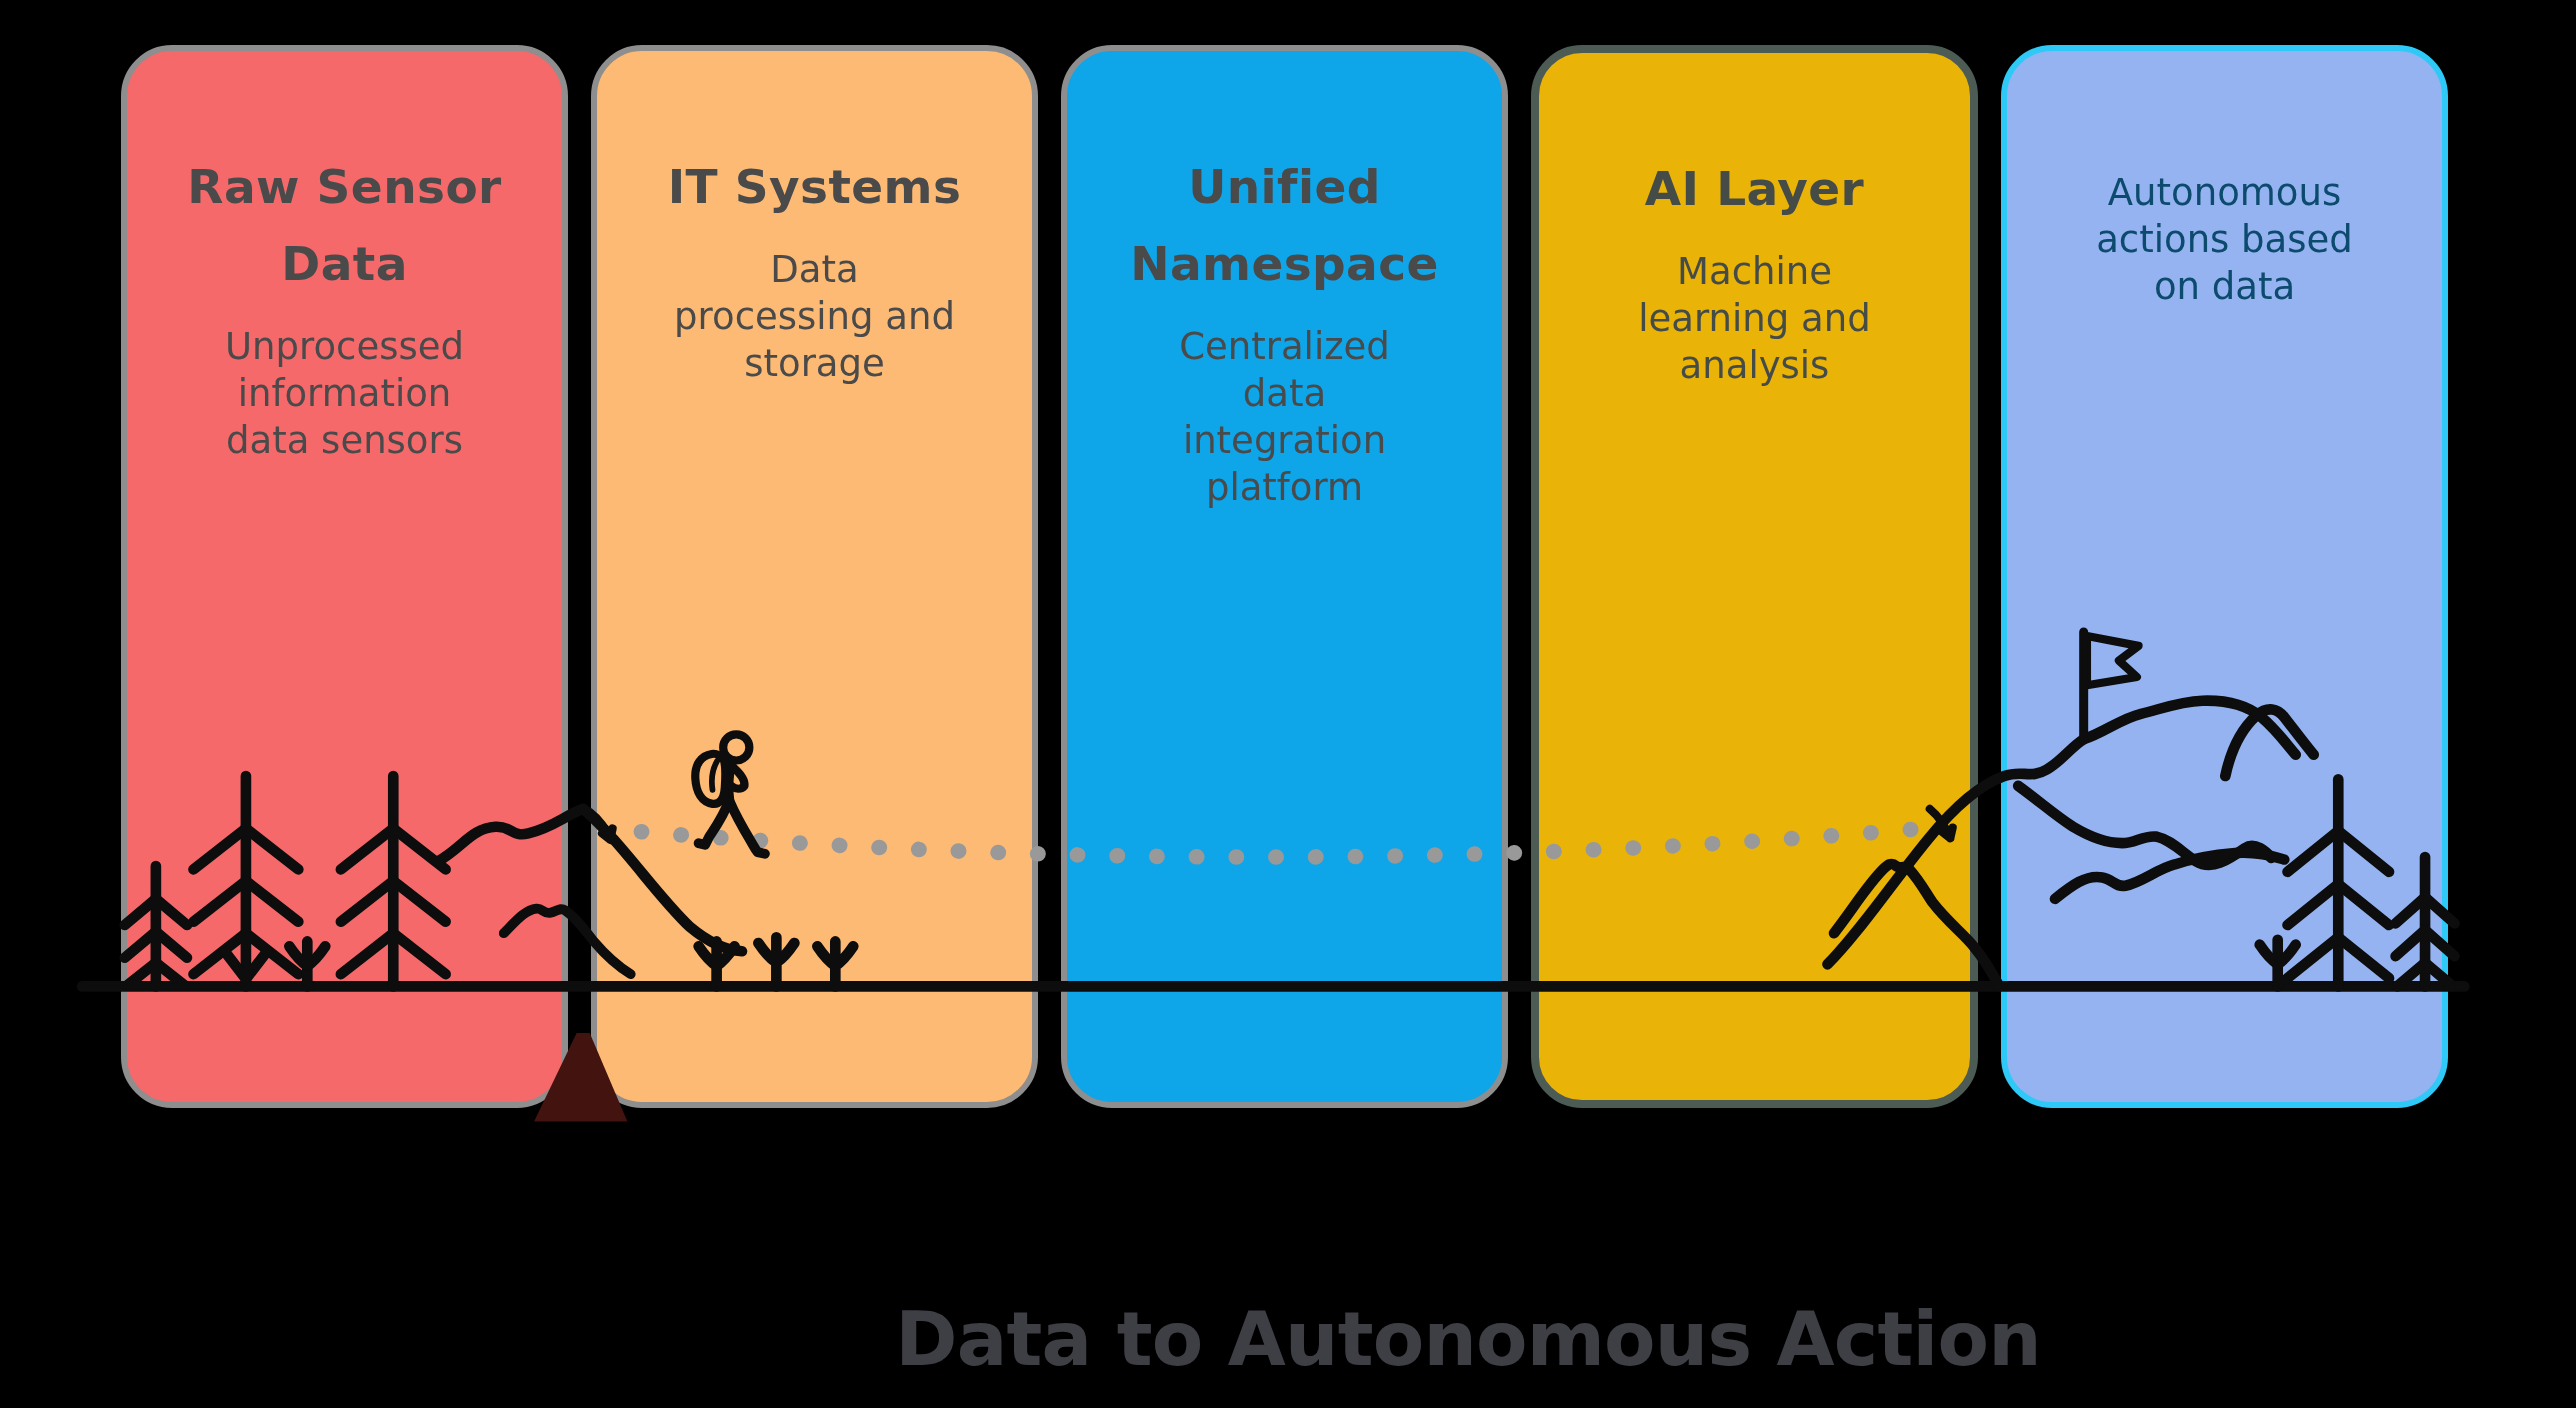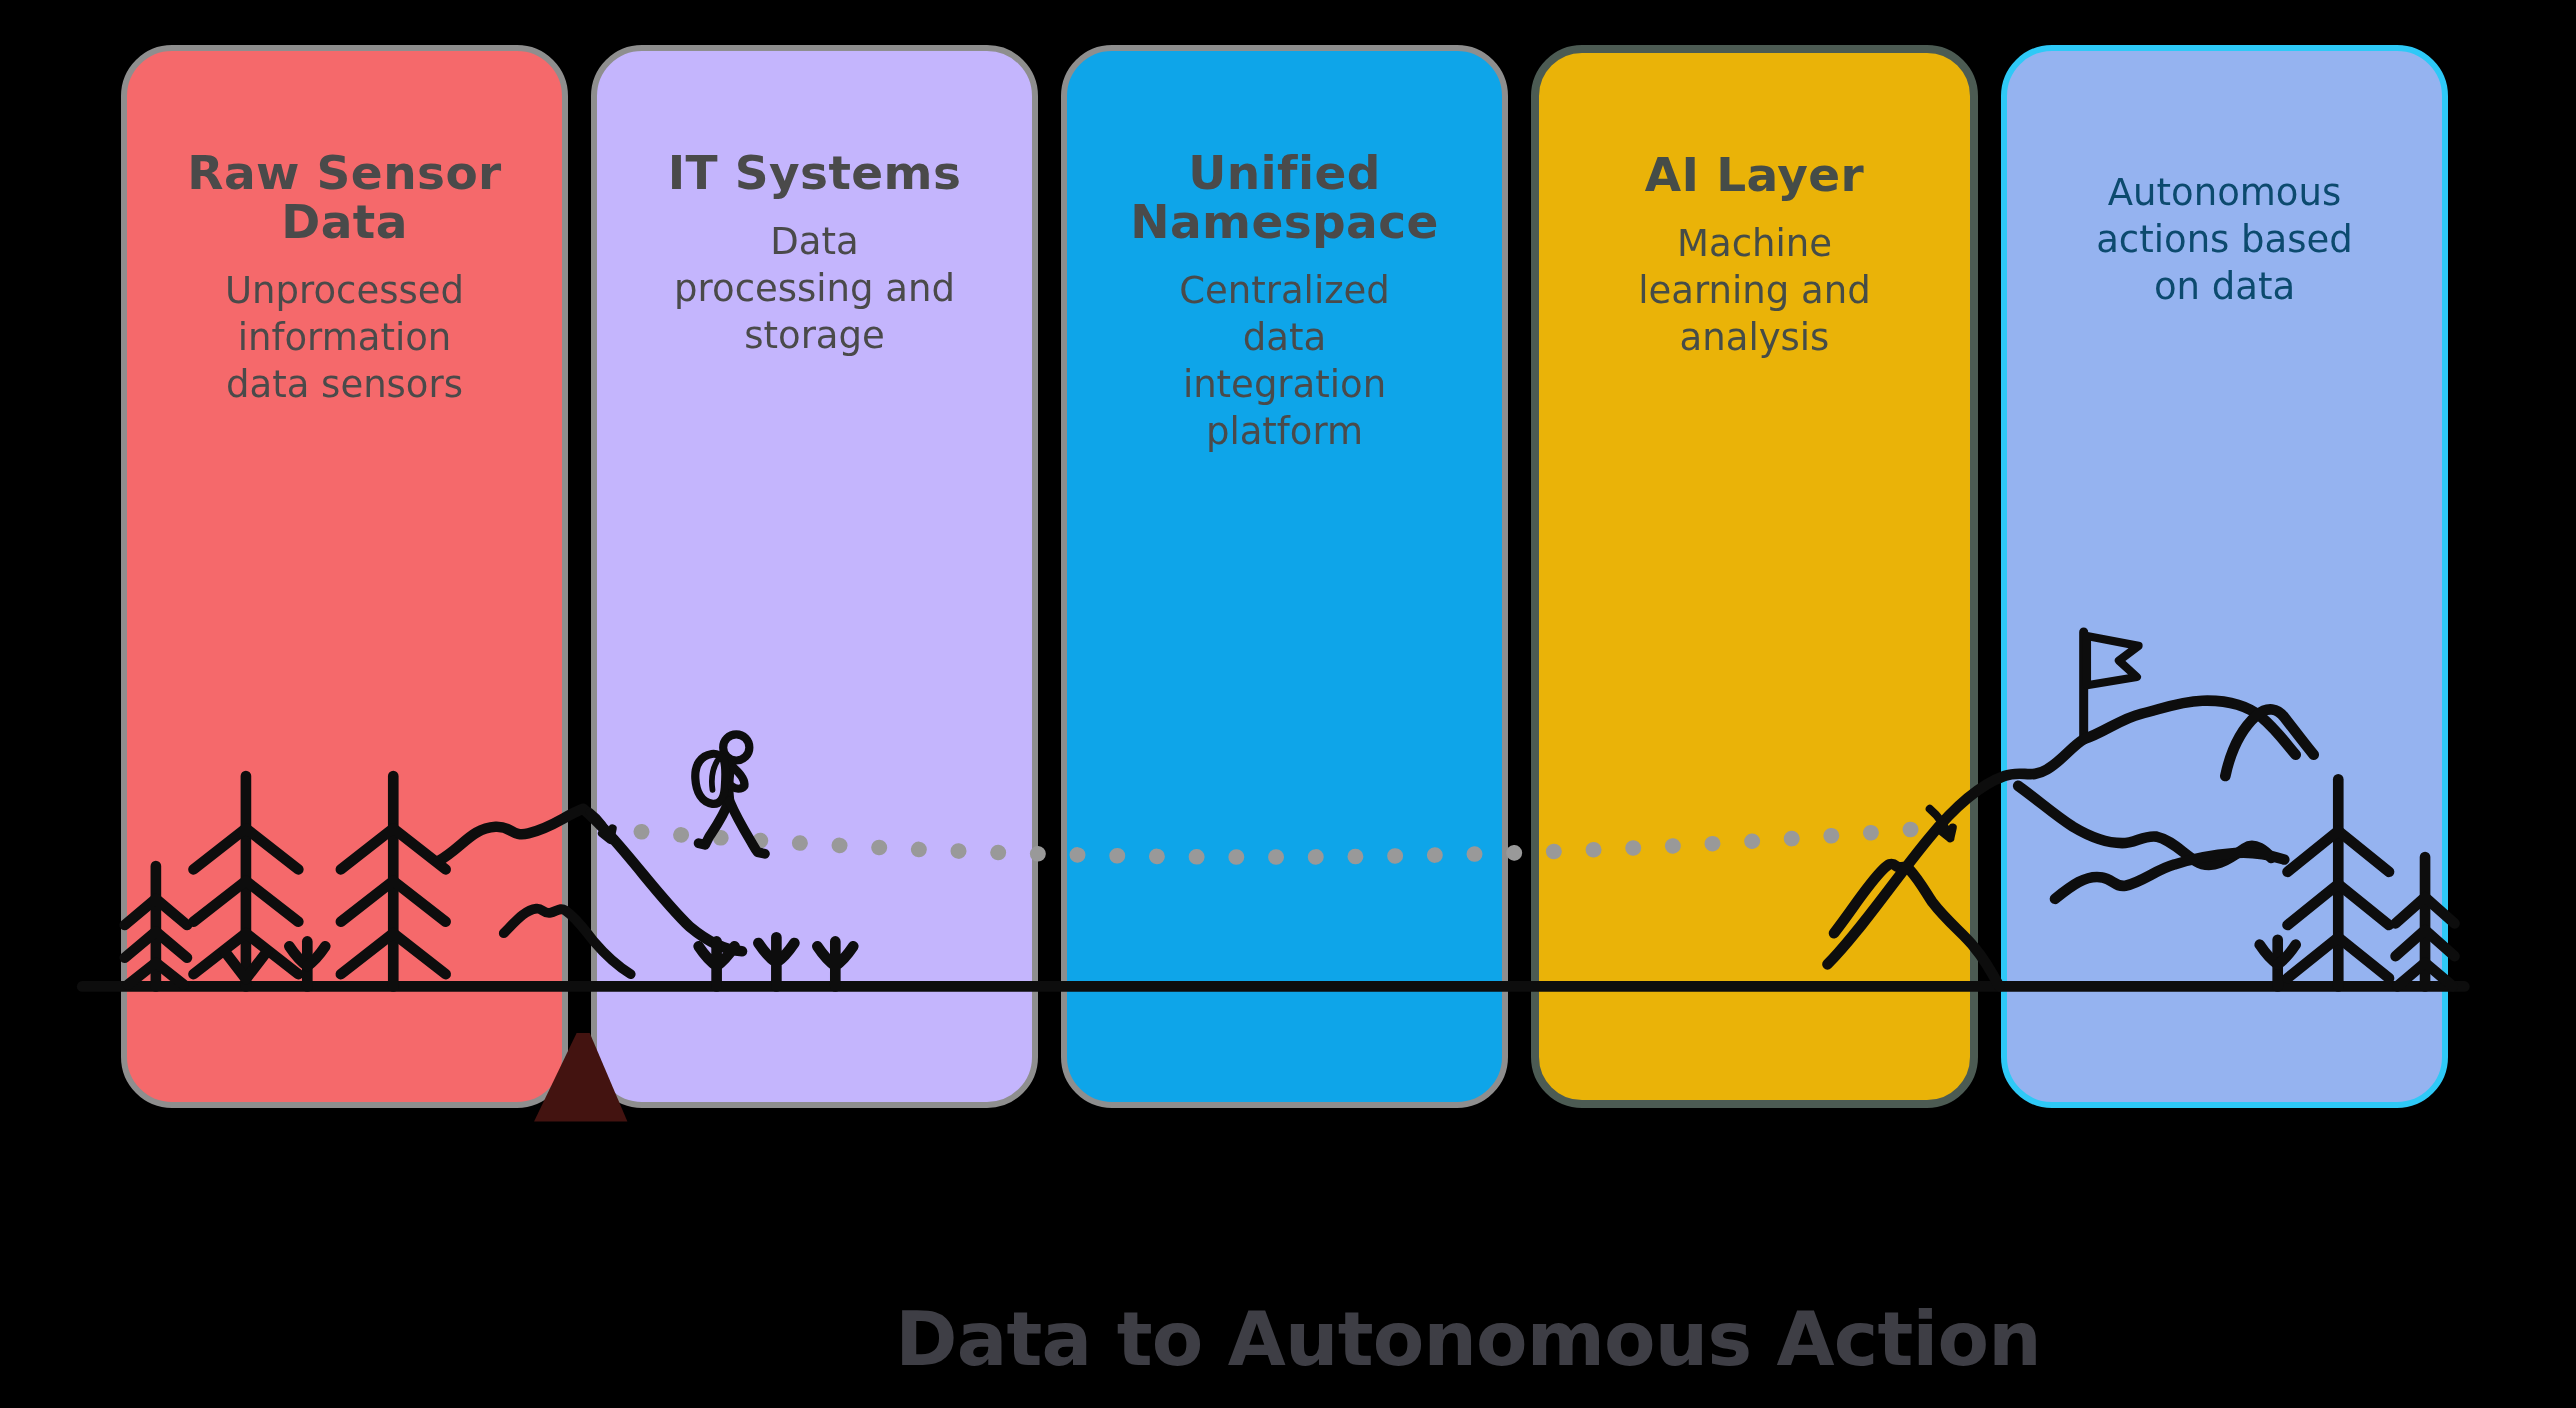--- a/index.html
+++ b/index.html
@@ -12,21 +12,21 @@
   .canvas{position:relative;width:2576px;height:1408px;background:#000;}
   .column{
     position:absolute;top:45px;height:1063px;width:447px;
     border-radius:51px;
     border:6.6px solid #8e8e8e;
     box-sizing:border-box;
     text-align:center;
   }
   .column .inner{padding:97px 31px 0 31px;}
   .col-title{
-    font-size:47px;line-height:49px;font-weight:bold;
+    font-size:47px;line-height:77px;font-weight:bold;
     color:#4a4a4a;white-space:pre-line;letter-spacing:0.4px;
   }
   .col-subtitle{
     font-size:37px;line-height:47px;font-weight:normal;
     color:#4a4a4a;margin-top:21px;white-space:pre-line;
   }
   .illustration{position:absolute;left:0;top:0;pointer-events:none;}
   .caption{
     position:absolute;top:1295px;left:1436px;transform:translateX(-50%);
     font-size:75px;font-weight:bold;letter-spacing:-0.8px;
@@ -42,21 +42,21 @@
   <div class="column" style="left: 121px; background-color: rgb(245, 105, 107); border-color: rgb(142, 142, 142);">
     <div class="inner">
       <div class="col-title" style="color: rgb(74, 74, 74);">Raw Sensor
 Data</div>
       <div class="col-subtitle" style="color: rgb(74, 74, 74);">Unprocessed
 information
 data sensors</div>
     </div>
   </div>
 
-  <div class="column" style="left: 591px; background-color: #c4b5fd; border-color: rgb(142, 142, 142); text-align: center;">
+  <div class="column" style="left: 591px; background-color: #fdba74; border-color: rgb(142, 142, 142); text-align: center;">
     <div class="inner">
       <div class="col-title" style="color: rgb(74, 74, 74);">IT Systems</div>
       <div class="col-subtitle" style="color: rgb(74, 74, 74);">Data
 processing and
 storage</div>
     </div>
   </div>
 
   <div class="column" style="left: 1061px; background-color: #0ea5e9; border-color: rgb(142, 142, 142);">
     <div class="inner">

